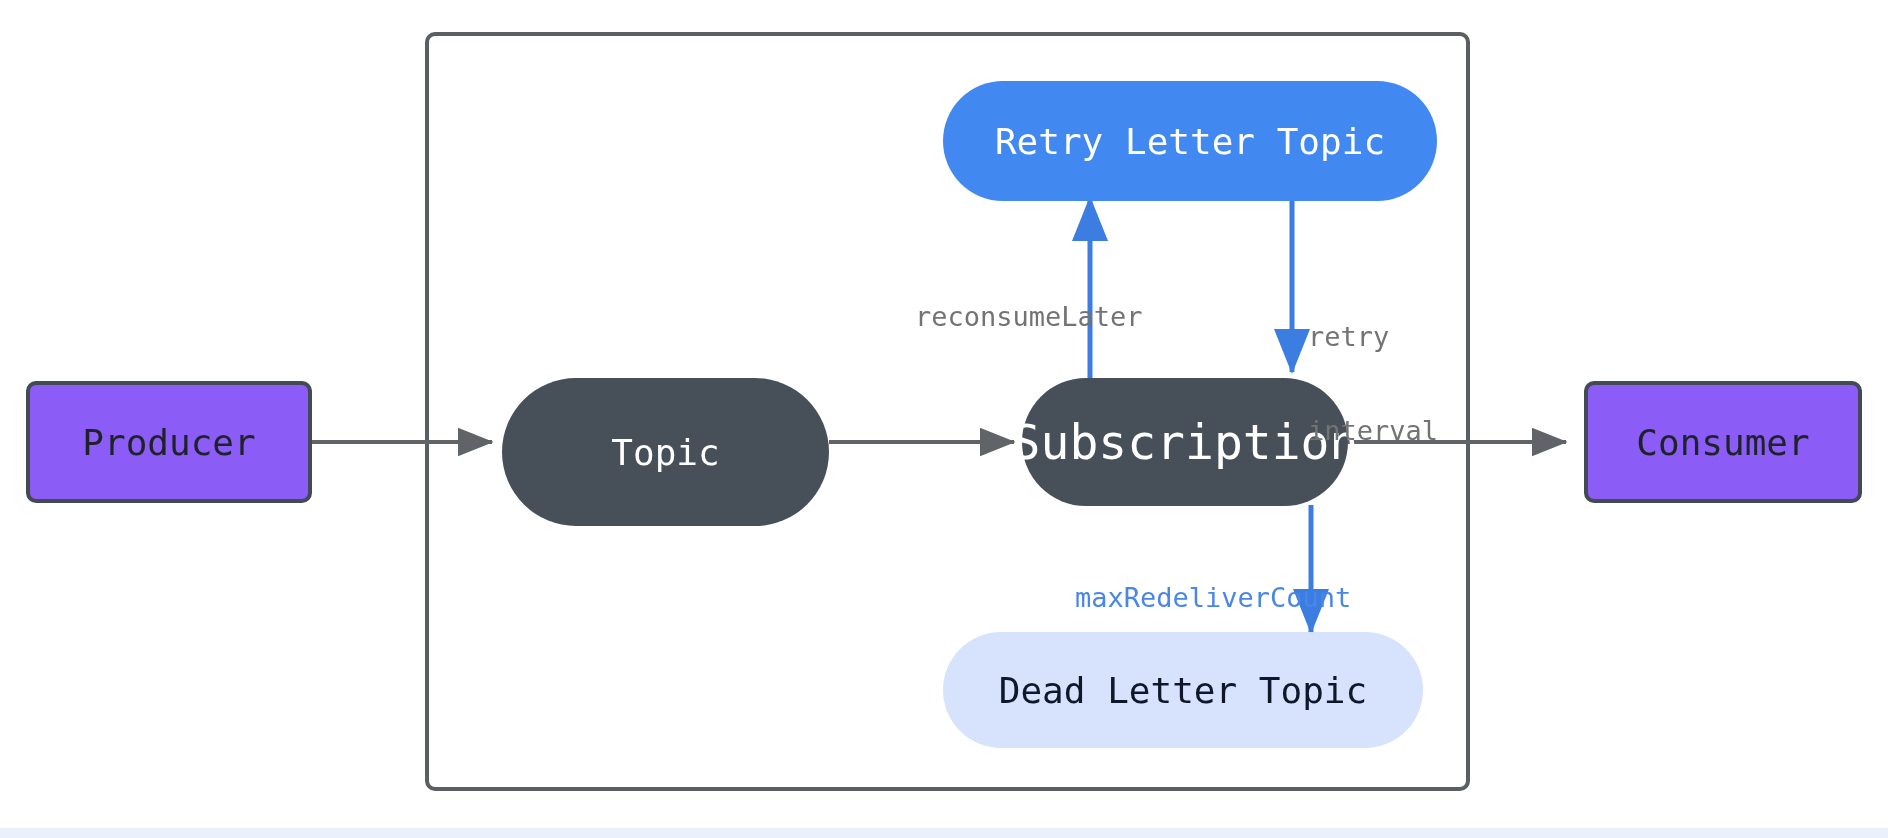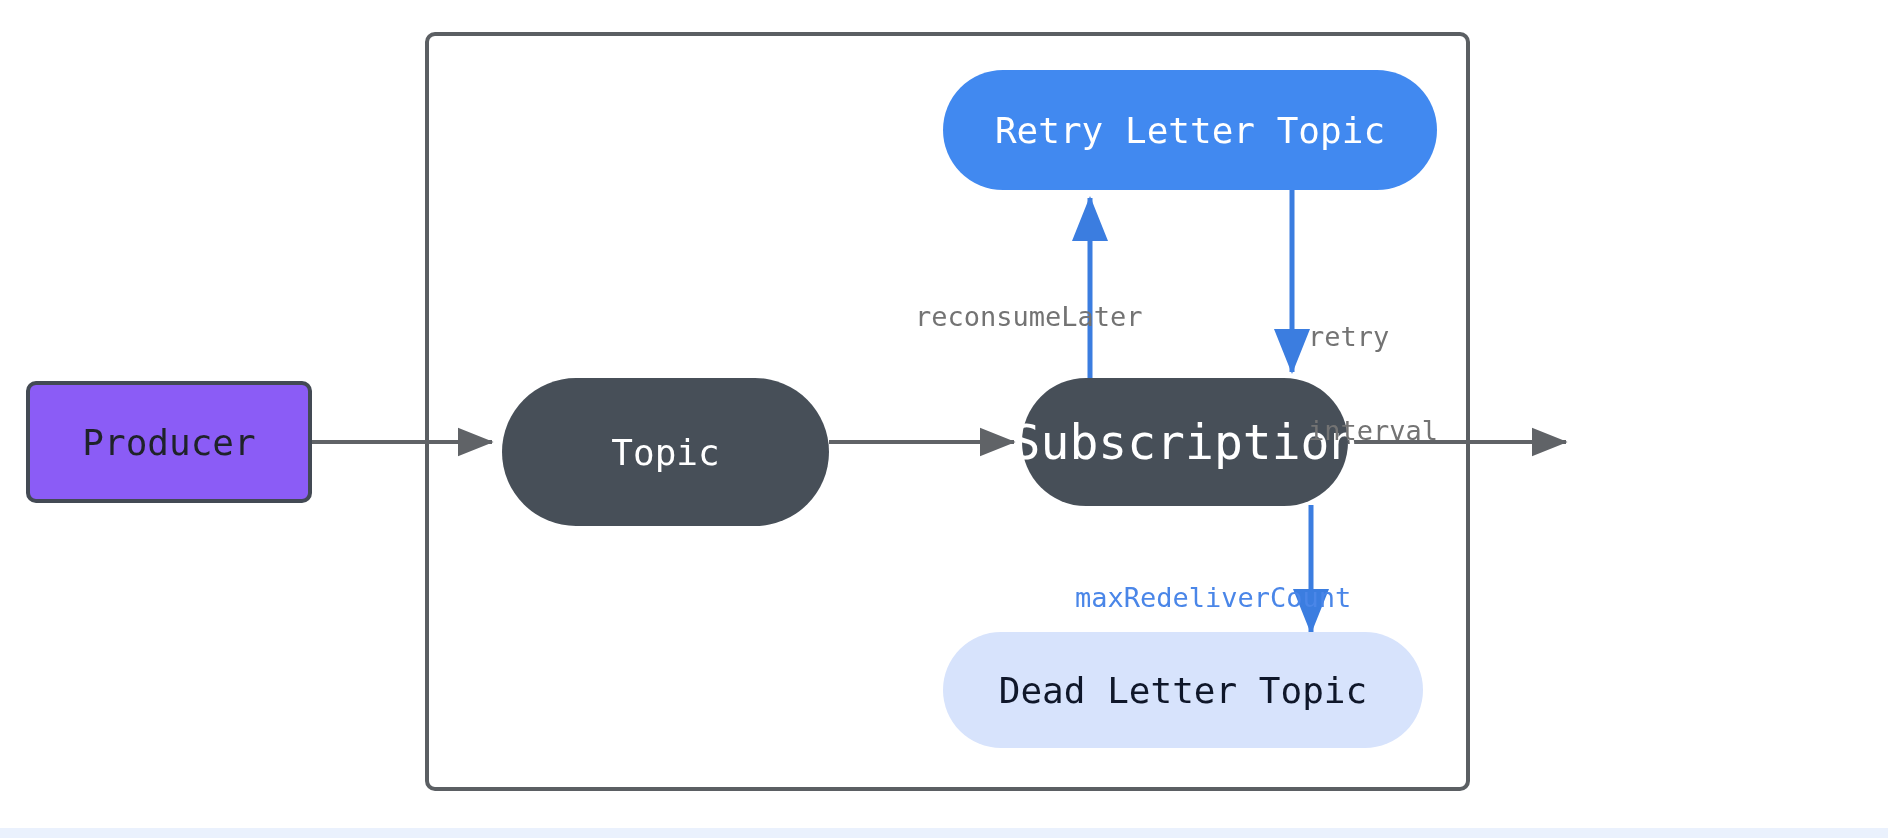--- a/index.html
+++ b/index.html
@@ -48,20 +48,21 @@
   }
   .node-pill-dark {
     background: #474f58;
     color: #ffffff;
     border-radius: 999px;
   }
   .node-pill-blue {
     background: #4189f0;
     color: #ffffff;
     border-radius: 999px;
+    margin-top: 11px;
   }
   .node-pill-lightblue {
     background: #d7e3fc;
     color: #0f172a;
     border-radius: 999px;
     justify-content: center;
   }
   .cluster-box {
     position: absolute;
     box-sizing: border-box;
@@ -125,20 +126,23 @@
   </div>
 
   <div class="node node-pill-dark" style="left:502px; top:378px; width:327px; height:148px; font-size:36px;">
     <span>Topic</span>
   </div>
 
   <div class="node node-pill-dark" style="left:1022px; top:378px; width:326px; height:128px; font-size:48px;">
     <span>Subscription</span>
   </div>
 
+  <div class="node node-rect" style="left:1584px; top:381px; width:278px; height:122px; font-size:36px;">
+    <span>Consumer</span>
+  </div>
 
   <div class="node node-pill-blue" style="left:943px; top:70px; width:494px; height:120px; font-size:36px;">
     <span>Retry Letter Topic</span>
   </div>
 
   <div class="node node-pill-lightblue" style="left:943px; top:632px; width:480px; height:116px; font-size:36px;">
     <span>Dead Letter Topic</span>
   </div>
 
   <div class="edge-label" style="left:850px; top:270px; font-size:27px; color:#737373; text-align:right; width:230px;">

